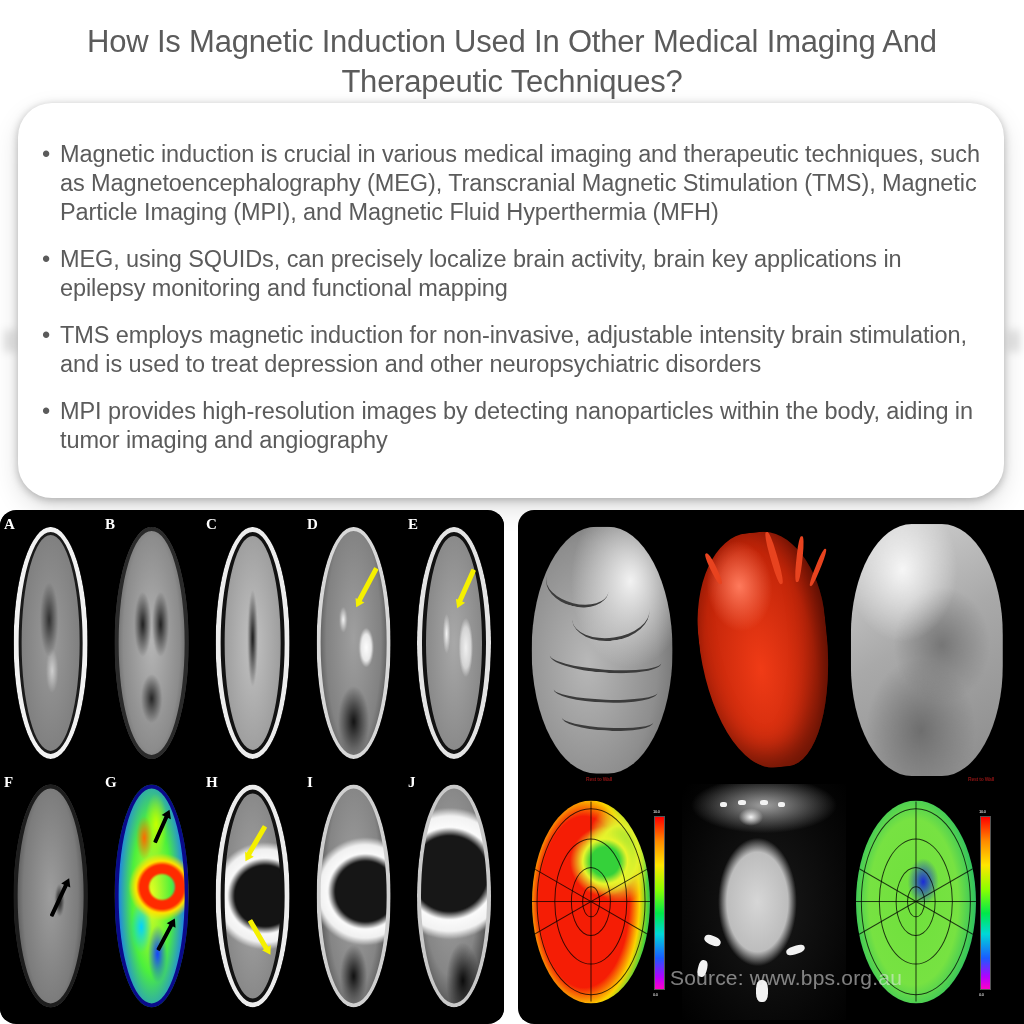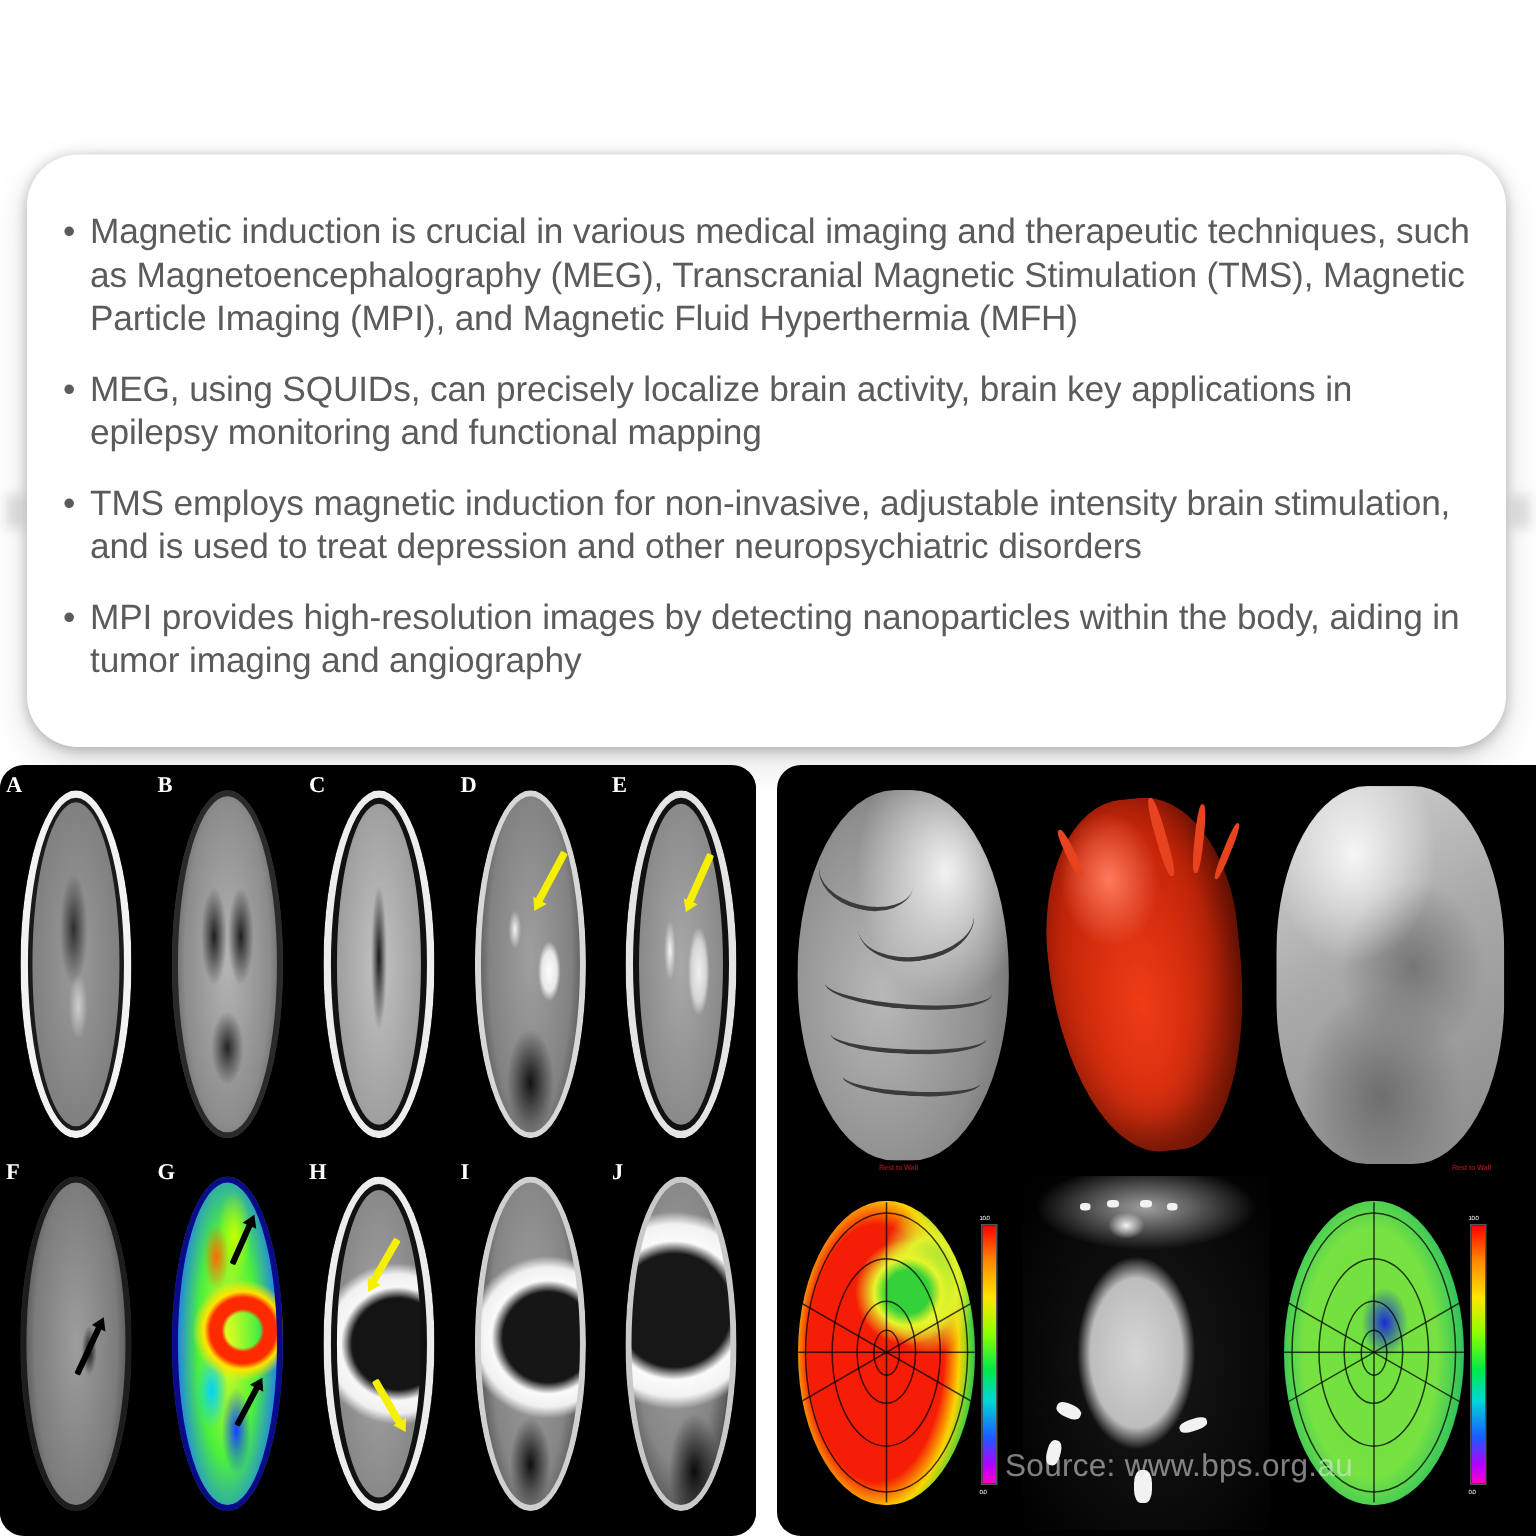--- a/index.html
+++ b/index.html
@@ -375,20 +375,21 @@
     letter-spacing: 0.2px;
     z-index: 9;
     white-space: nowrap;
   }
 </style>
 </head>
 <body>
 
 <div id="page">
 
+  <div class="title">How Is Magnetic Induction Used In Other Medical Imaging And Therapeutic Techniques?</div>
 
   <div class="card-flare-l"></div>
   <div class="card-flare-r"></div>
   <div class="card"></div>
 
   <div class="bullets">
     <div class="bullet">
       <span class="dot">•</span>
       <span>Magnetic induction is crucial in various medical imaging and therapeutic techniques, such as Magnetoencephalography (MEG), Transcranial Magnetic Stimulation (TMS), Magnetic Particle Imaging (MPI), and Magnetic Fluid Hyperthermia (MFH)</span>
     </div>

